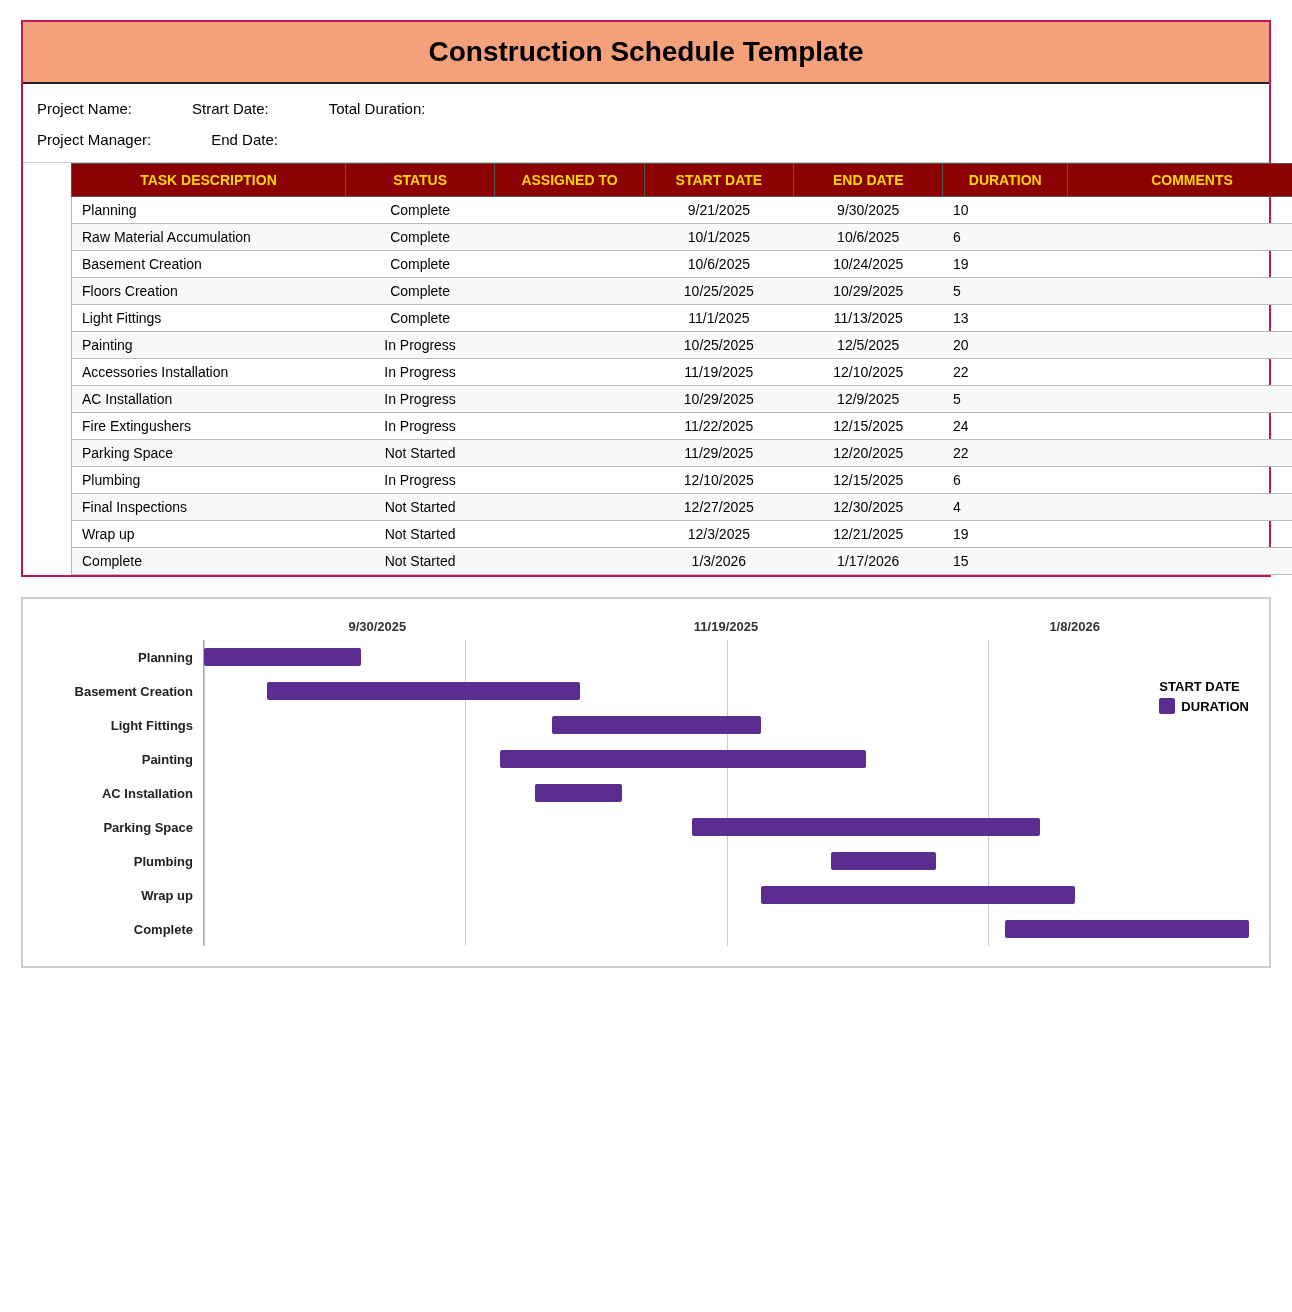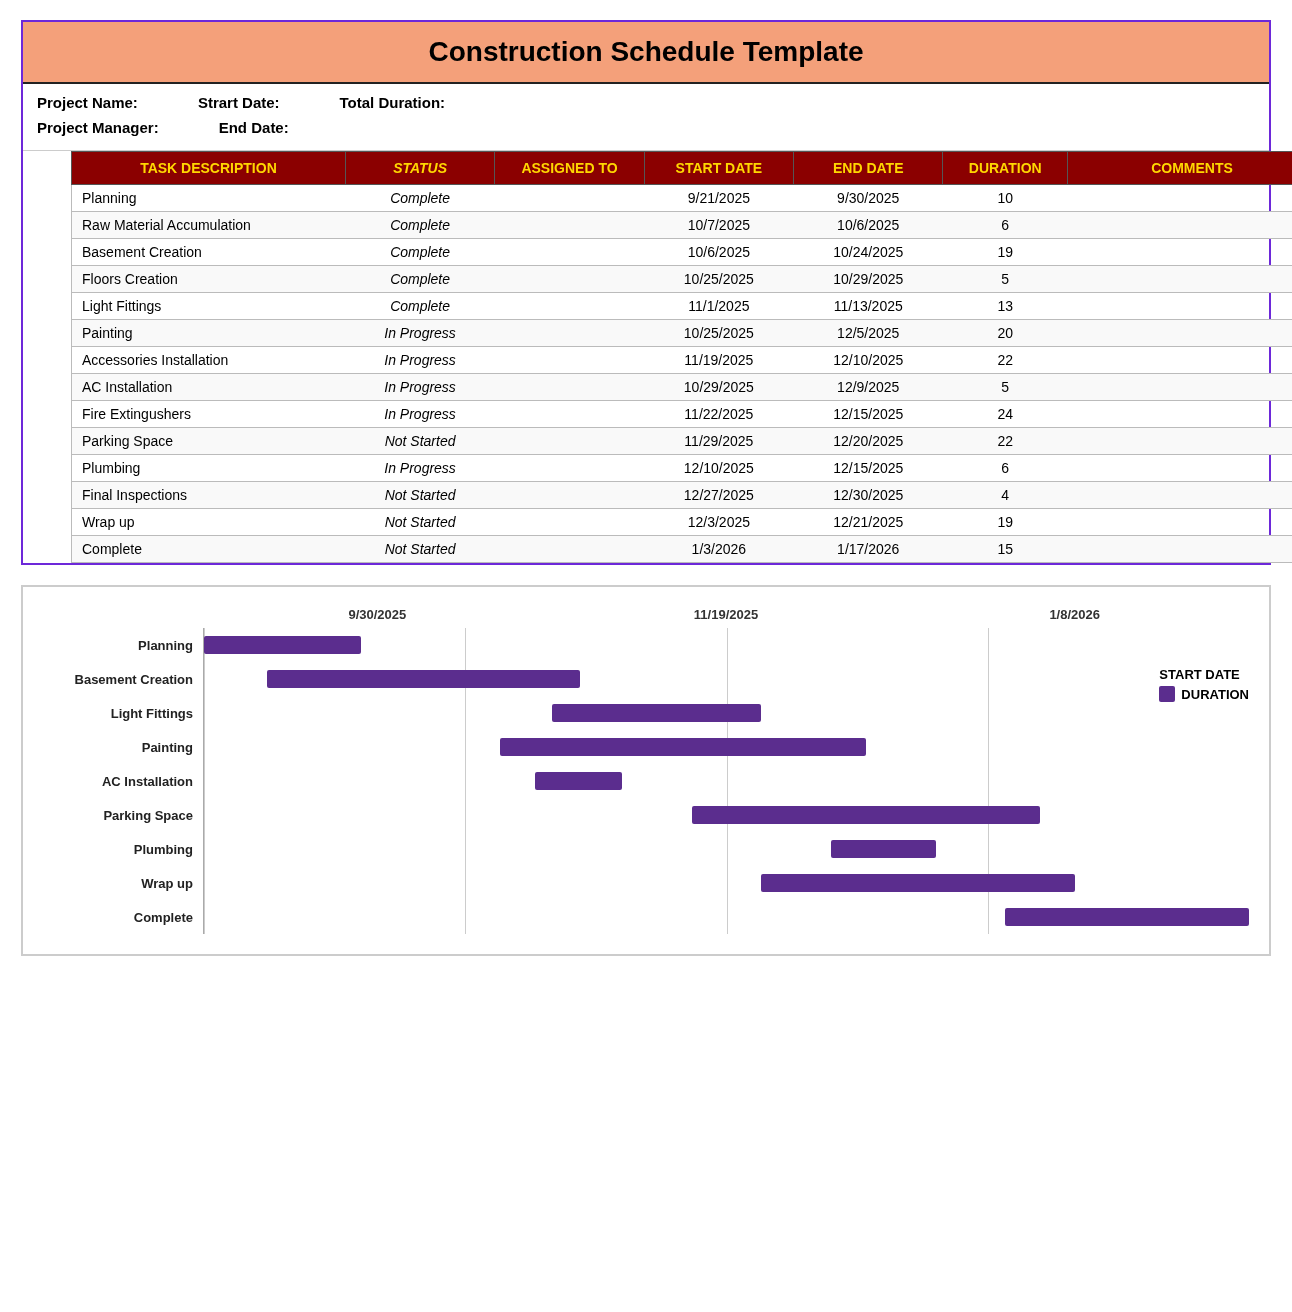--- a/index.html
+++ b/index.html
@@ -11,21 +11,21 @@
       padding: 20px;
     }
 
     .outer-wrapper {
       width: 1250px;
       margin: 0 auto;
     }
 
     
     .schedule-table-wrapper {
-      border: 2px solid #6d28d9;
+      border: 2px solid #be185d;
       margin-bottom: 20px;
     }
 
     .title-row {
       background: #f4a07a;
       text-align: center;
       padding: 14px 10px;
       font-size: 28px;
       font-weight: bold;
       border-bottom: 2px solid #222;
@@ -37,21 +37,22 @@
     }
 
     .meta-row {
       display: flex;
       gap: 60px;
       margin-bottom: 8px;
     }
 
     .meta-label {
       font-size: 15px;
-      font-weight: bold;
+      font-weight: normal;
+      margin-top: 6px;
     }
 
     .data-table {
       width: 100%;
       border-collapse: collapse;
       margin-left: 48px;
     }
 
     .data-table th {
       background: #8b0000;
@@ -77,25 +78,25 @@
 
     .data-table td:last-child {
       border-right: 1px solid #bbb;
     }
 
     .data-table tr:nth-child(even) {
       background: #f9f9f9;
     }
 
     .col-task { width: 22%; }
-    .col-status { width: 12%; text-align: center; font-style: italic; }
+    .col-status { width: 12%; text-align: center; }
     .col-assigned { width: 12%; text-align: center; }
     .col-start { width: 12%; text-align: center; }
     .col-end { width: 12%; text-align: center; }
-    .col-duration { width: 10%; text-align: center; }
+    .col-duration { width: 10%; }
     .col-comments { width: 20%; }
 
     
     .gantt-wrapper {
       border: 2px solid #ccc;
       padding: 20px 20px 20px 20px;
       background: #fff;
     }
 
     .gantt-inner {
@@ -240,21 +241,21 @@
       <td class="col-assigned"></td>
       <td class="col-start">9/21/2025</td>
       <td class="col-end">9/30/2025</td>
       <td class="col-duration">10</td>
       <td class="col-comments"></td>
     </tr>
           <tr>
       <td class="col-task">Raw Material Accumulation</td>
       <td class="col-status">Complete</td>
       <td class="col-assigned"></td>
-      <td class="col-start">10/7/2025</td>
+      <td class="col-start">10/1/2025</td>
       <td class="col-end">10/6/2025</td>
       <td class="col-duration">6</td>
       <td class="col-comments"></td>
     </tr>
           <tr>
       <td class="col-task">Basement Creation</td>
       <td class="col-status">Complete</td>
       <td class="col-assigned"></td>
       <td class="col-start">10/6/2025</td>
       <td class="col-end">10/24/2025</td>

